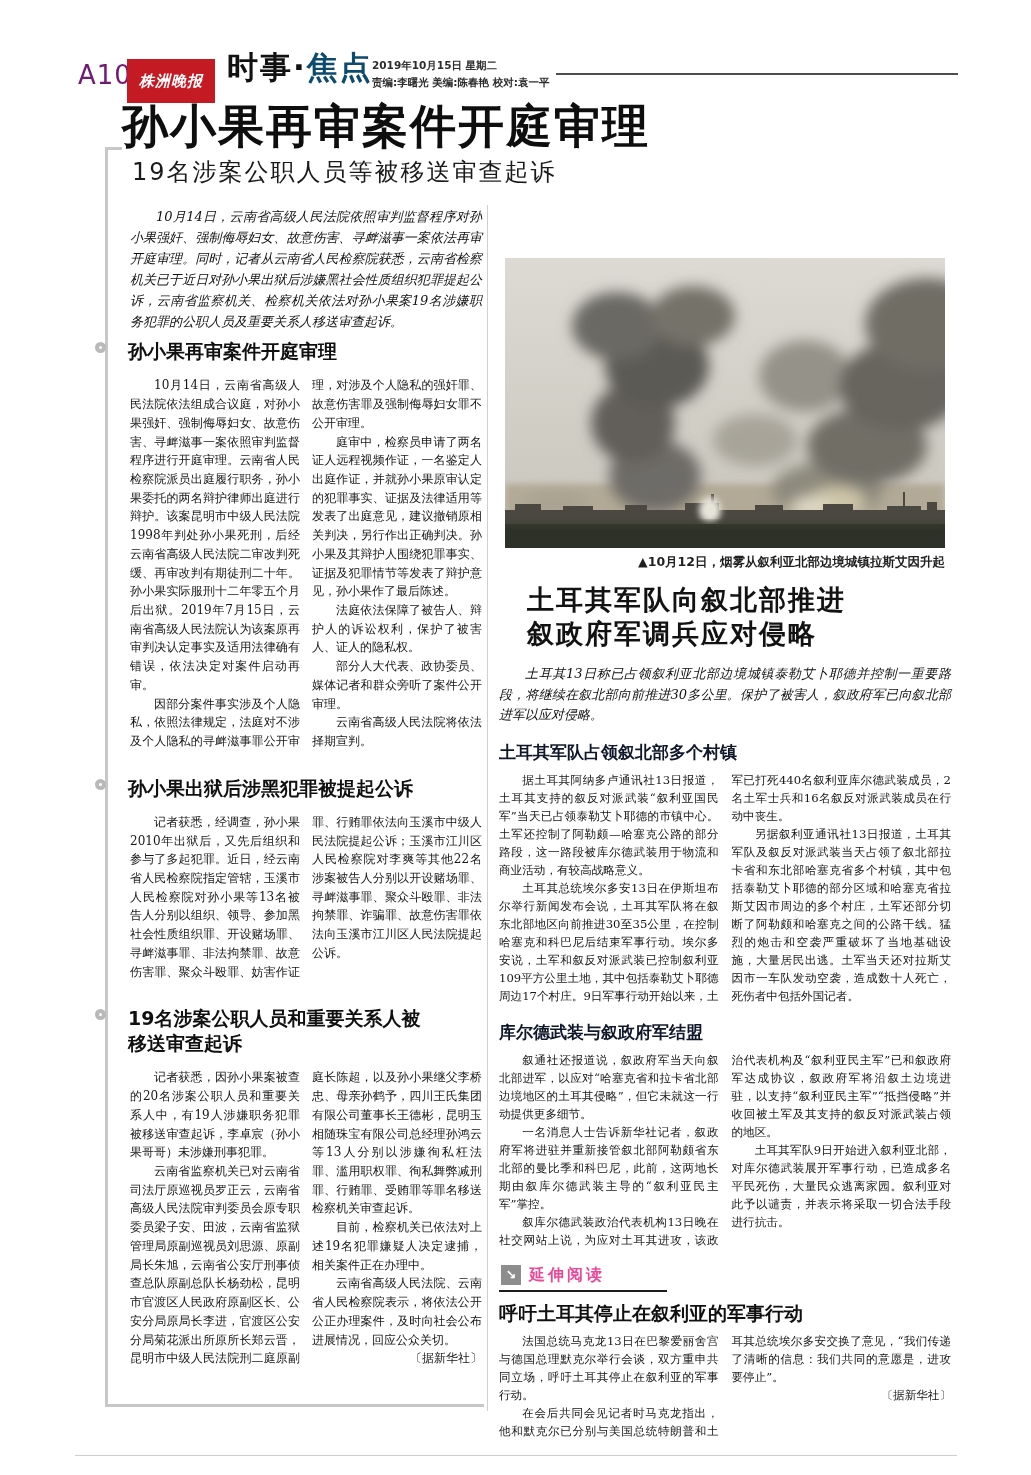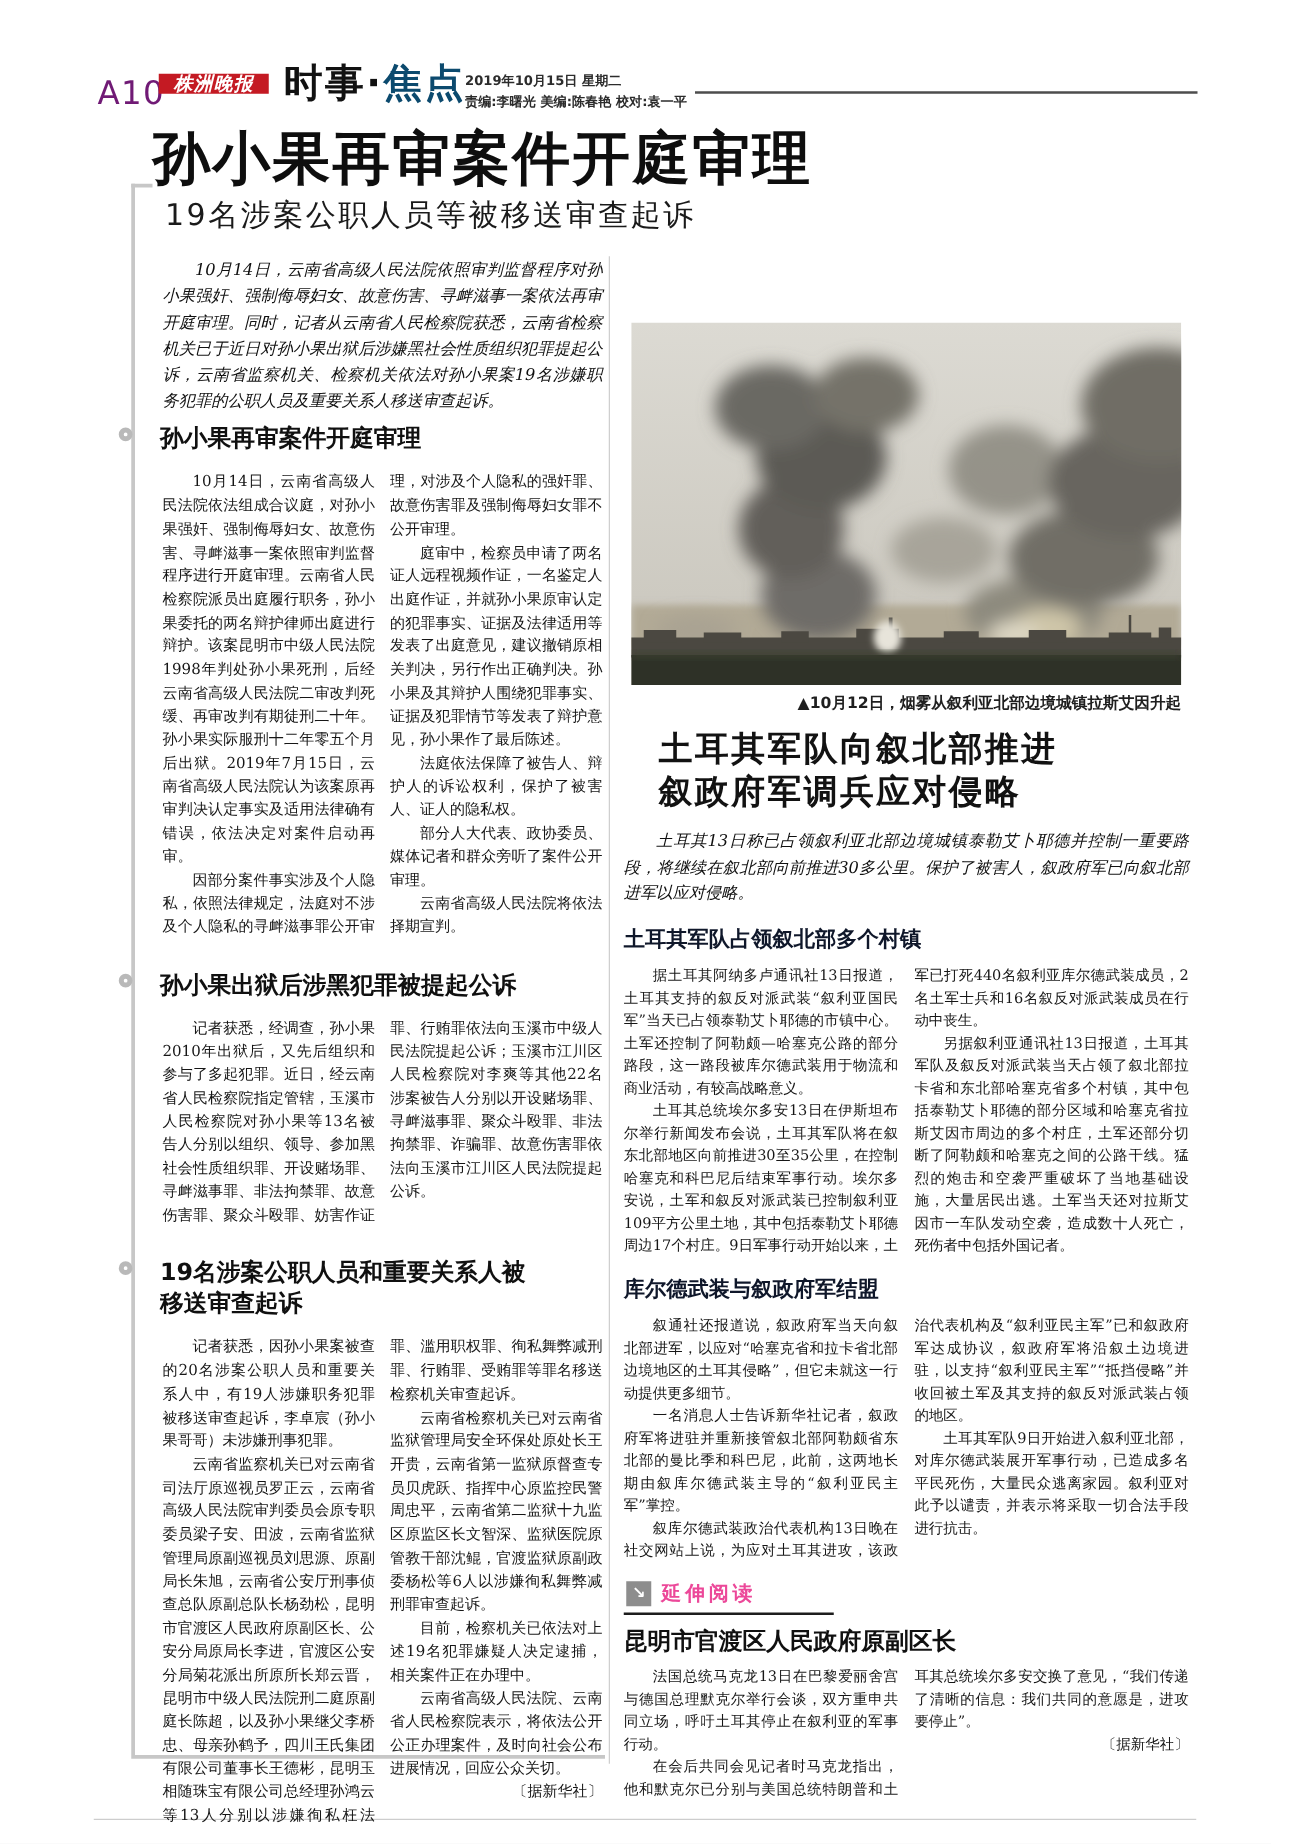--- a/index.html
+++ b/index.html
@@ -3,21 +3,21 @@
 <meta charset="utf-8">
 <style>
   * { margin:0; padding:0; box-sizing:border-box; }
   html,body { background:#f2f2f2; }
   .page { position:relative; width:1031px; height:1475px; margin:0 auto; background:#ffffff;
           font-family:"DejaVu Serif", serif; color:#1b1b1b; overflow:hidden; }
   .abs { position:absolute; }
 
   
   .pgnum   { left:78px; top:60px; font:26px "DejaVu Sans", sans-serif; color:#701a75; letter-spacing:1px; }
-  .logo    { left:127px; top:59px; width:88px; height:16px; background:#c41a23; color:#fff;
+  .logo    { left:127px; top:59px; width:88px; height:44px; background:#c41a23; color:#fff;
              display:flex; align-items:center; justify-content:center;
              font:bold italic 15px/1 "DejaVu Serif", serif; letter-spacing:1px; }
   .secttl  { left:227px; top:52px; font:bold 31px/1 "DejaVu Sans", sans-serif; letter-spacing:2px; color:#111; }
   .secttl .dim { color:#0c4a6e; }
   .dateblk { left:372px; top:57px; font:bold 10.5px/1.6 "DejaVu Sans", sans-serif; color:#2c2c2c; }
   .hrule   { left:556px; top:73px; width:402px; height:2px; background:#4d4d4d; }
 
   
   .hl    { left:122px; top:101px; font:900 46px/1.1 "DejaVu Sans", sans-serif; letter-spacing:2px; color:#0e0e0e; }
   .subhl { left:132px; top:158px; font:24px/1.2 "DejaVu Sans", sans-serif; letter-spacing:2px; color:#1a1a1a; }
@@ -101,21 +101,20 @@
 
     <div class="ls-title"><span class="node"></span><span>孙小果出狱后涉黑犯罪被提起公诉</span></div>
     <div class="body2c">
         <p>记者获悉，经调查，孙小果2010年出狱后，又先后组织和参与了多起犯罪。近日，经云南省人民检察院指定管辖，玉溪市人民检察院对孙小果等13名被告人分别以组织、领导、参加黑社会性质组织罪、开设赌场罪、寻衅滋事罪、非法拘禁罪、故意伤害罪、聚众斗殴罪、妨害作证罪、行贿罪依法向玉溪市中级人民法院提起公诉；玉溪市江川区人民检察院对李爽等其他22名涉案被告人分别以开设赌场罪、寻衅滋事罪、聚众斗殴罪、非法拘禁罪、诈骗罪、故意伤害罪依法向玉溪市江川区人民法院提起公诉。</p>
       </div>
 
     <div class="ls-title wrap"><span class="node"></span><span>19名涉案公职人员和重要关系人被移送审查起诉</span></div>
     <div class="body2c">
         <p>记者获悉，因孙小果案被查的20名涉案公职人员和重要关系人中，有19人涉嫌职务犯罪被移送审查起诉，李卓宸（孙小果哥哥）未涉嫌刑事犯罪。</p>
         <p>云南省监察机关已对云南省司法厅原巡视员罗正云，云南省高级人民法院审判委员会原专职委员梁子安、田波，云南省监狱管理局原副巡视员刘思源、原副局长朱旭，云南省公安厅刑事侦查总队原副总队长杨劲松，昆明市官渡区人民政府原副区长、公安分局原局长李进，官渡区公安分局菊花派出所原所长郑云晋，昆明市中级人民法院刑二庭原副庭长陈超，以及孙小果继父李桥忠、母亲孙鹤予，四川王氏集团有限公司董事长王德彬，昆明玉相随珠宝有限公司总经理孙鸿云等13人分别以涉嫌徇私枉法罪、滥用职权罪、徇私舞弊减刑罪、行贿罪、受贿罪等罪名移送检察机关审查起诉。</p>
-        <p>云南省检察机关已对云南省监狱管理局安全环保处原处长王开贵，云南省第一监狱原督查专员贝虎跃、指挥中心原监控民警周忠平，云南省第二监狱十九监区原监区长文智深、监狱医院原管教干部沈鲲，官渡监狱原副政委杨松等6人以涉嫌徇私舞弊减刑罪审查起诉。</p>
         <p>目前，检察机关已依法对上述19名犯罪嫌疑人决定逮捕，相关案件正在办理中。</p>
         <p>云南省高级人民法院、云南省人民检察院表示，将依法公开公正办理案件，及时向社会公布进展情况，回应公众关切。</p>
         <p class="byline">〔据新华社〕</p>
       </div>
   </div>
 
   <div class="abs rcol">
 
     <svg class="photo" viewBox="0 0 440 290" preserveAspectRatio="none" aria-hidden="true">
       <defs>
@@ -188,21 +187,21 @@
         <p>叙通社还报道说，叙政府军当天向叙北部进军，以应对“哈塞克省和拉卡省北部边境地区的土耳其侵略”，但它未就这一行动提供更多细节。</p>
         <p>一名消息人士告诉新华社记者，叙政府军将进驻并重新接管叙北部阿勒颇省东北部的曼比季和科巴尼，此前，这两地长期由叙库尔德武装主导的“叙利亚民主军”掌控。</p>
         <p>叙库尔德武装政治代表机构13日晚在社交网站上说，为应对土耳其进攻，该政治代表机构及“叙利亚民主军”已和叙政府军达成协议，叙政府军将沿叙土边境进驻，以支持“叙利亚民主军”“抵挡侵略”并收回被土军及其支持的叙反对派武装占领的地区。</p>
         <p>土耳其军队9日开始进入叙利亚北部，对库尔德武装展开军事行动，已造成多名平民死伤，大量民众逃离家园。叙利亚对此予以谴责，并表示将采取一切合法手段进行抗击。</p>
       </div>
 
     <div class="ext-badge">
       <span class="ext-icon">↘</span>
       <span class="ext-label">延伸阅读</span>
     </div>
-    <div class="ext-title">昆明市官渡区人民政府原副区长</div>
+    <div class="ext-title">呼吁土耳其停止在叙利亚的军事行动</div>
     <div class="rbody ext-body">
         <p>法国总统马克龙13日在巴黎爱丽舍宫与德国总理默克尔举行会谈，双方重申共同立场，呼吁土耳其停止在叙利亚的军事行动。</p>
         <p>在会后共同会见记者时马克龙指出，他和默克尔已分别与美国总统特朗普和土耳其总统埃尔多安交换了意见，“我们传递了清晰的信息：我们共同的意愿是，进攻要停止”。</p>
         <p class="byline">〔据新华社〕</p>
       </div>
   </div>
 
 </div>
 
 </body></html>

